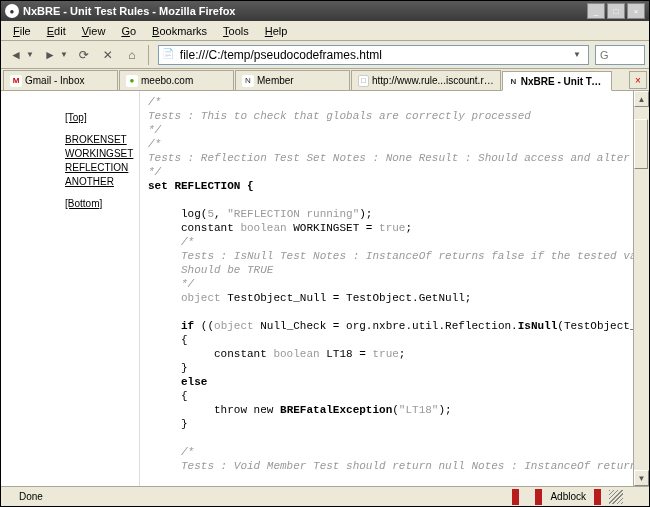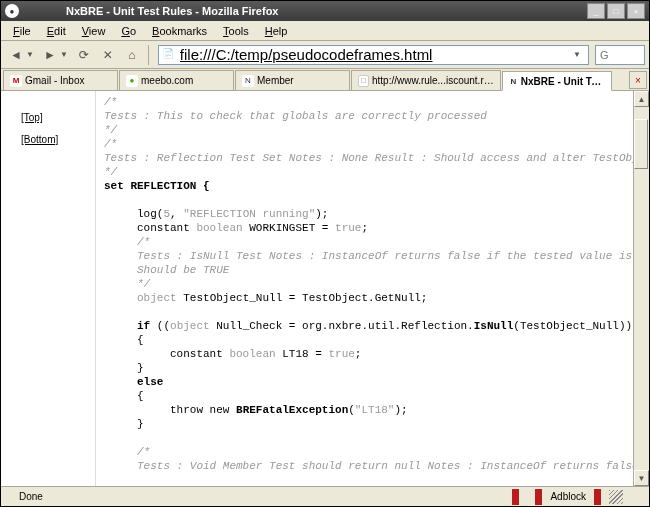--- a/index.html
+++ b/index.html
@@ -1,45 +1,45 @@
 <!DOCTYPE html>
 <html><head>
 <meta charset="utf-8">
 <style>
 * { margin: 0; padding: 0; box-sizing: border-box; }
 body { font-family: "Tahoma", "Arial", sans-serif; font-size: 11px; background: #ece9d8; width: 650px; height: 507px; overflow: hidden; display: flex; flex-direction: column; border: 1px solid #000; }
 .titlebar { background: linear-gradient(to bottom, #5a5a5a, #3a3a3a); color: #fff; height: 20px; display: flex; align-items: center; padding: 0 4px; font-size: 11px; }
 .titlebar-icon { width: 14px; height: 14px; background: #fff; border-radius: 50%; margin-right: 4px; display: inline-flex; align-items: center; justify-content: center; font-size: 8px; color: #333; font-weight: bold; }
-.titlebar-text { flex: 1; font-weight: bold; margin-left: 43px; }
+.titlebar-text { flex: 1; font-weight: bold; }
 .titlebar-controls { display: flex; gap: 2px; }
 .titlebar-btn { width: 18px; height: 16px; background: #ccc; border: 1px solid #888; font-size: 8px; display: flex; align-items: center; justify-content: center; cursor: pointer; }
 .menubar { background: #ece9d8; height: 20px; display: flex; align-items: center; padding: 0 4px; border-bottom: 1px solid #aca899; }
 .menu-item { padding: 2px 8px; cursor: pointer; }
 .menu-item u { text-decoration: underline; }
 .toolbar { background: #ece9d8; height: 28px; display: flex; align-items: center; padding: 0 4px; border-bottom: 1px solid #aca899; gap: 2px; }
 .tb-btn { width: 22px; height: 22px; display: flex; align-items: center; justify-content: center; cursor: pointer; border: 1px solid transparent; font-size: 12px; color: #555; }
 .tb-sep { width: 1px; height: 20px; background: #aca899; margin: 0 3px; }
 .tb-dropdown { font-size: 8px; color: #555; margin-left: -3px; margin-right: 3px; }
 .addressbar { flex: 1; display: flex; align-items: center; background: #fff; border: 1px solid #7f9db9; height: 20px; margin: 0 4px; padding: 0 4px; }
 .addr-icon { width: 14px; height: 14px; margin-right: 3px; font-size: 10px; }
-.addr-input { flex: 1; border: none; outline: none; font-size: 15px; text-decoration: underline; }
+.addr-input { flex: 1; border: none; outline: none; font-size: 12px; }
 .addr-drop { font-size: 8px; color: #555; padding: 0 3px; cursor: pointer; }
 .search-box { width: 50px; height: 20px; background: #fff; border: 1px solid #7f9db9; display: flex; align-items: center; padding: 0 4px; }
 .search-icon { font-size: 11px; color: #777; }
 .tabstrip { background: #ece9d8; height: 22px; display: flex; align-items: flex-end; border-bottom: 1px solid #aca899; padding: 0 2px; }
 .tab { height: 20px; display: flex; align-items: center; padding: 0 6px; border: 1px solid #aca899; border-bottom: none; background: #ece9d8; margin-right: 1px; cursor: pointer; font-size: 10px; white-space: nowrap; overflow: hidden; }
 .tab.active { background: #fff; border-bottom: 1px solid #fff; margin-bottom: -1px; font-weight: bold; position: relative; z-index: 1; }
 .tab-icon { width: 12px; height: 12px; margin-right: 3px; display: inline-flex; align-items: center; justify-content: center; font-size: 8px; border-radius: 2px; }
 .tab-icon.gmail { background: #fff; color: #c00; font-weight: bold; }
 .tab-icon.meebo { background: #fff; color: #4a0; }
 .tab-icon.nxbre { background: #fff; color: #333; }
 .tab-icon.page { background: #fff; color: #888; border: 1px solid #ccc; }
 .tabstrip-close { width: 18px; height: 18px; display: flex; align-items: center; justify-content: center; border: 1px solid #aca899; background: #ece9d8; cursor: pointer; margin-left: auto; margin-bottom: 1px; font-size: 10px; color: #c00; }
 .content { flex: 1; display: flex; background: #fff; overflow: hidden; position: relative; }
-.sidebar { width: 95px; background: #fff; padding: 20px; font-size: 10px; overflow: hidden; border-right: 1px solid #ddd; }
+.sidebar { width: 95px; background: #fff; padding: 20px; font-size: 10px; overflow: hidden; border-right: 1px solid #ddd; margin-left: 44px; }
 .sidebar a { color: #000; text-decoration: underline; display: block; line-height: 14px; cursor: pointer; }
 .sidebar-group { margin-bottom: 8px; }
 .main { flex: 1; overflow: auto; padding: 4px 8px; font-family: "Courier New", monospace; font-size: 11px; line-height: 14px; color: #000; }
 .gray { color: #999; }
 .italic { font-style: italic; }
 .bold { font-weight: bold; }
 .code-line { white-space: pre; }
 .scroll-v { width: 16px; background: #ece9d8; border-left: 1px solid #aca899; display: flex; flex-direction: column; }
 .scroll-btn { height: 16px; background: #ece9d8; border: 1px solid #fff; border-right-color: #888; border-bottom-color: #888; font-size: 8px; display: flex; align-items: center; justify-content: center; cursor: pointer; color: #555; }
 .scroll-track { flex: 1; position: relative; }
@@ -114,20 +114,26 @@
   </div>
   <div class="tabstrip-close">×</div>
 </div>
 
 <div class="content">
   <div class="sidebar">
     <div class="sidebar-group">
       <a>[Top]</a>
     </div>
     <div class="sidebar-group">
+      <a>BROKENSET</a>
+      <a>WORKINGSET</a>
+      <a>REFLECTION</a>
+      <a>ANOTHER</a>
+    </div>
+    <div class="sidebar-group">
       <a>[Bottom]</a>
     </div>
   </div>
 
   <div class="main">
 <div class="code-line gray italic">/*</div>
 <div class="code-line gray italic">Tests : This to check that globals are correctly processed</div>
 <div class="code-line gray italic">*/</div>
 <div class="code-line gray italic">/*</div>
 <div class="code-line gray italic">Tests : Reflection Test Set Notes : None Result : Should access and alter TestObject</div>

